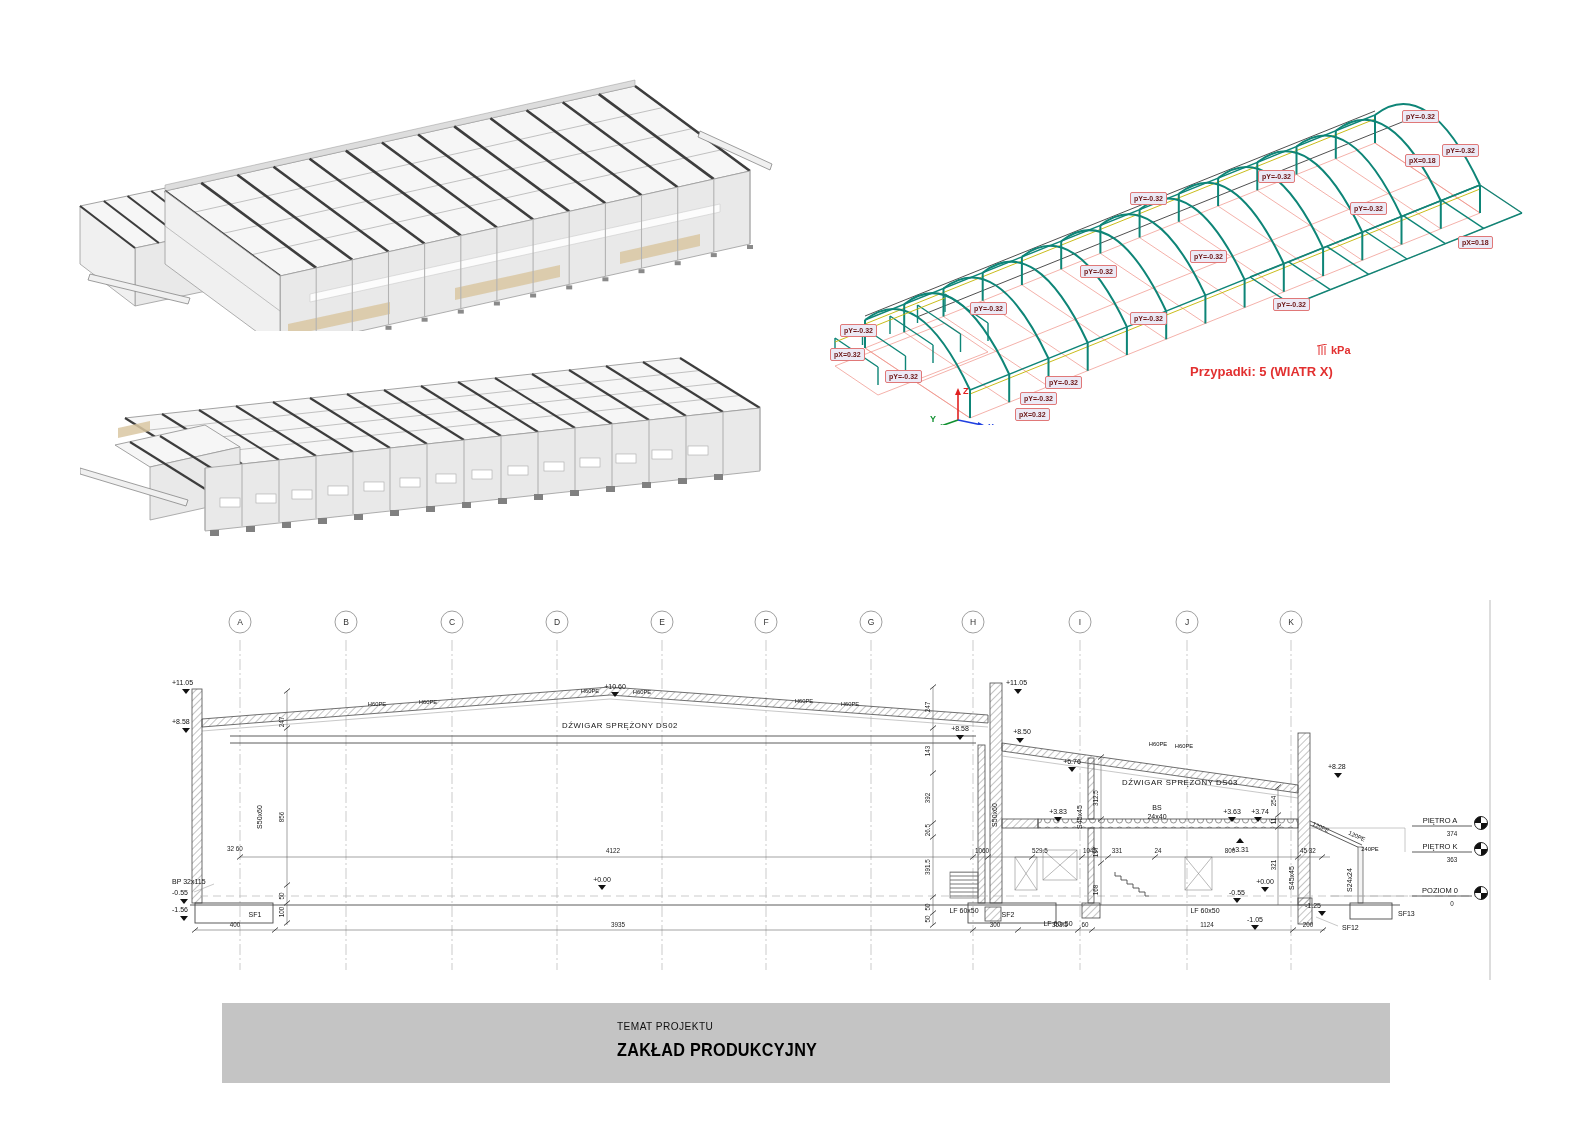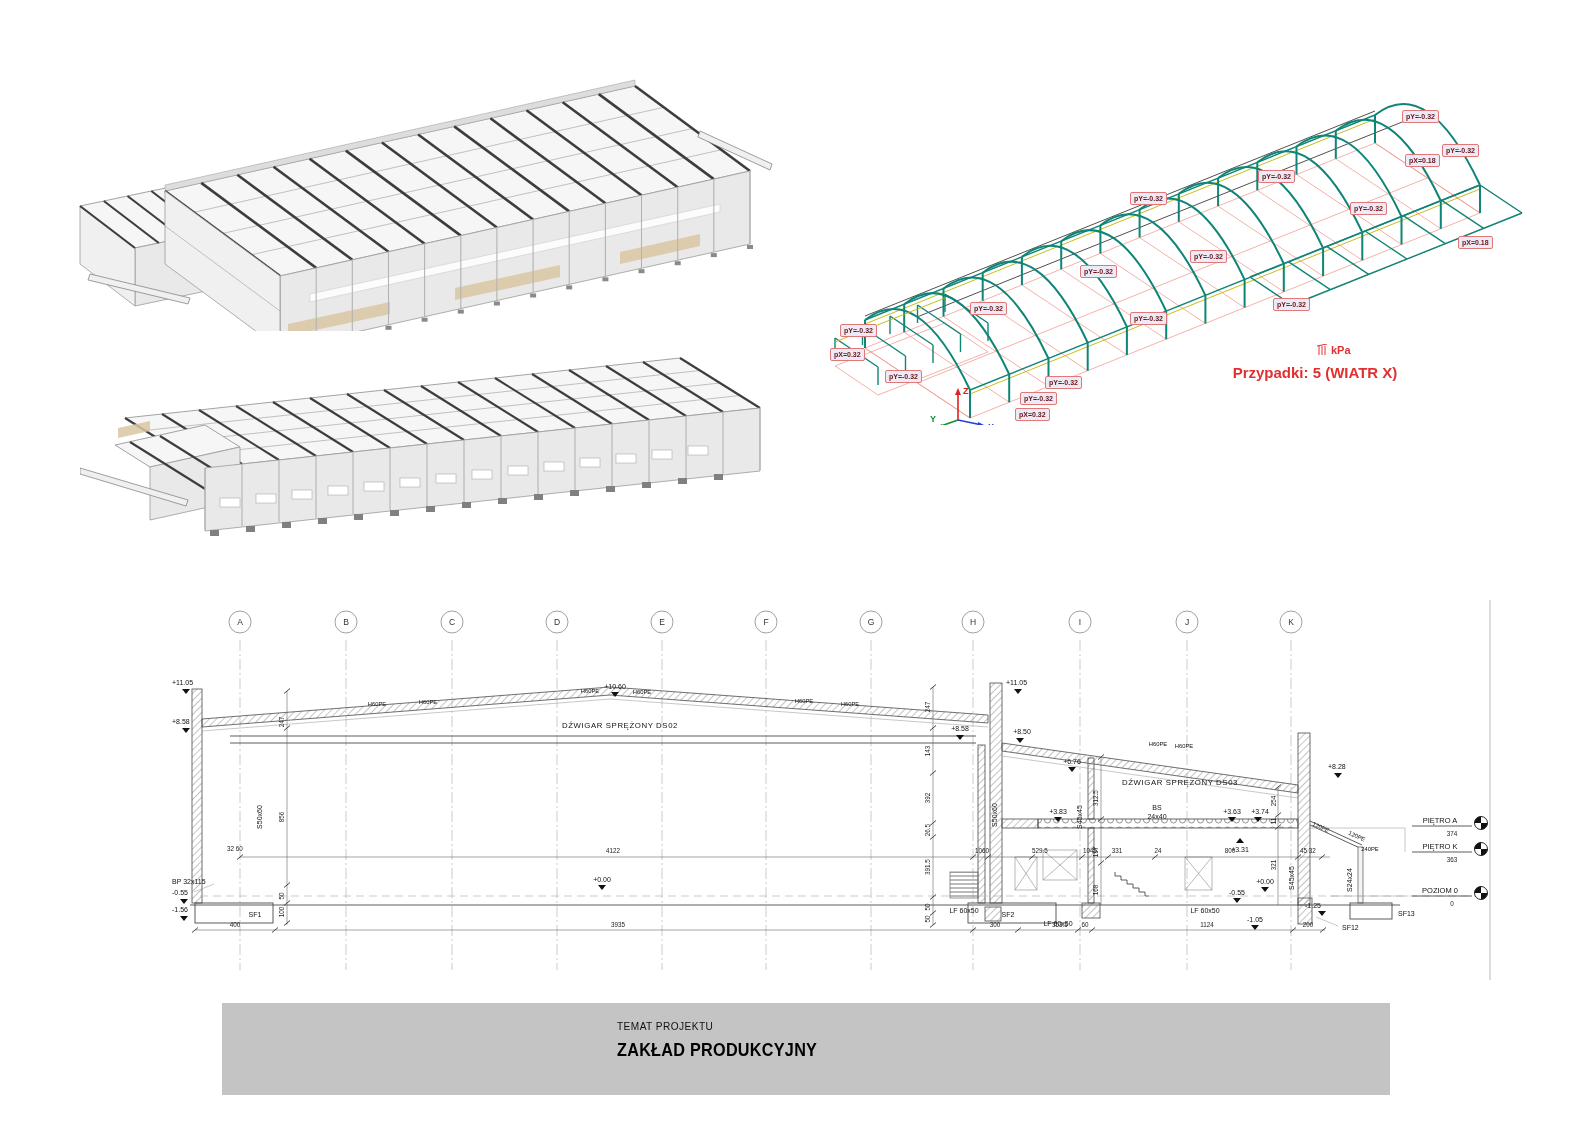--- a/index.html
+++ b/index.html
@@ -7,22 +7,22 @@
         font-family:"Liberation Sans",sans-serif;}
   .abs{position:absolute;}
 
   
   .analysis{left:830px;top:80px;width:740px;height:345px;}
   .albl{position:absolute;font-size:7px;font-weight:bold;line-height:1;
         padding:2px 3px;background:#eceaf6;border:1px solid #e07878;border-radius:2px;
         color:#6b1515;white-space:nowrap;}
   .kpa{position:absolute;left:487px;top:264px;color:#e23030;font-weight:bold;font-size:11px;
        display:flex;align-items:center;gap:3px;}
-  .case{position:absolute;left:360px;top:284px;width:250px;text-align:center;
-        color:#e23030;font-weight:bold;font-size:15px;}
+  .case{position:absolute;left:360px;top:284px;width:250px;text-align:left;
+        color:#e23030;font-weight:bold;font-size:13px;}
 
   
   .gl{font:8.5px "Liberation Sans",sans-serif;fill:#333;text-anchor:middle;}
   .lv{font:7px "Liberation Sans",sans-serif;fill:#111;}
   .lvm{text-anchor:middle;}
   .dm{font:6.3px "Liberation Sans",sans-serif;fill:#222;text-anchor:middle;}
   .mb{font:7px "Liberation Sans",sans-serif;fill:#111;text-anchor:middle;}
   .pe{font:5.8px "Liberation Sans",sans-serif;fill:#111;text-anchor:middle;}
   .gird{font:7.8px "Liberation Sans",sans-serif;fill:#111;letter-spacing:.6px;text-anchor:middle;}
   .flagname{font:7.5px "Liberation Sans",sans-serif;fill:#111;text-anchor:middle;}
@@ -46,21 +46,21 @@
   .plank{fill:#f0f0f0;stroke:#777;stroke-width:.7;}
 
   
   .rib{stroke:#0e8577;stroke-width:2;fill:none;}
   .ribt{stroke:#0e8577;stroke-width:1.4;fill:none;}
   .base{stroke:#ef8f85;stroke-width:.7;fill:none;}
   .yel{stroke:#c3b400;stroke-width:.9;fill:none;}
   .blk{stroke:#222;stroke-width:.8;fill:none;}
 
   
-  .titleblock{left:222px;top:1003px;width:1168px;height:92px;background:#c4c4c4;}
+  .titleblock{left:222px;top:1003px;width:1168px;height:80px;background:#c4c4c4;}
   .tb-inner{position:absolute;left:395px;top:13px;}
   .tb-label{font-size:11.5px;color:#111;letter-spacing:.5px;display:inline-block;
             transform:scaleX(.88);transform-origin:left center;}
   .tb-title{font-size:18px;font-weight:bold;color:#000;letter-spacing:.3px;display:inline-block;
             transform:scaleX(.9);transform-origin:left center;margin-top:6px;}
 </style>
 </head>
 <body>
 
 <div class="page">

